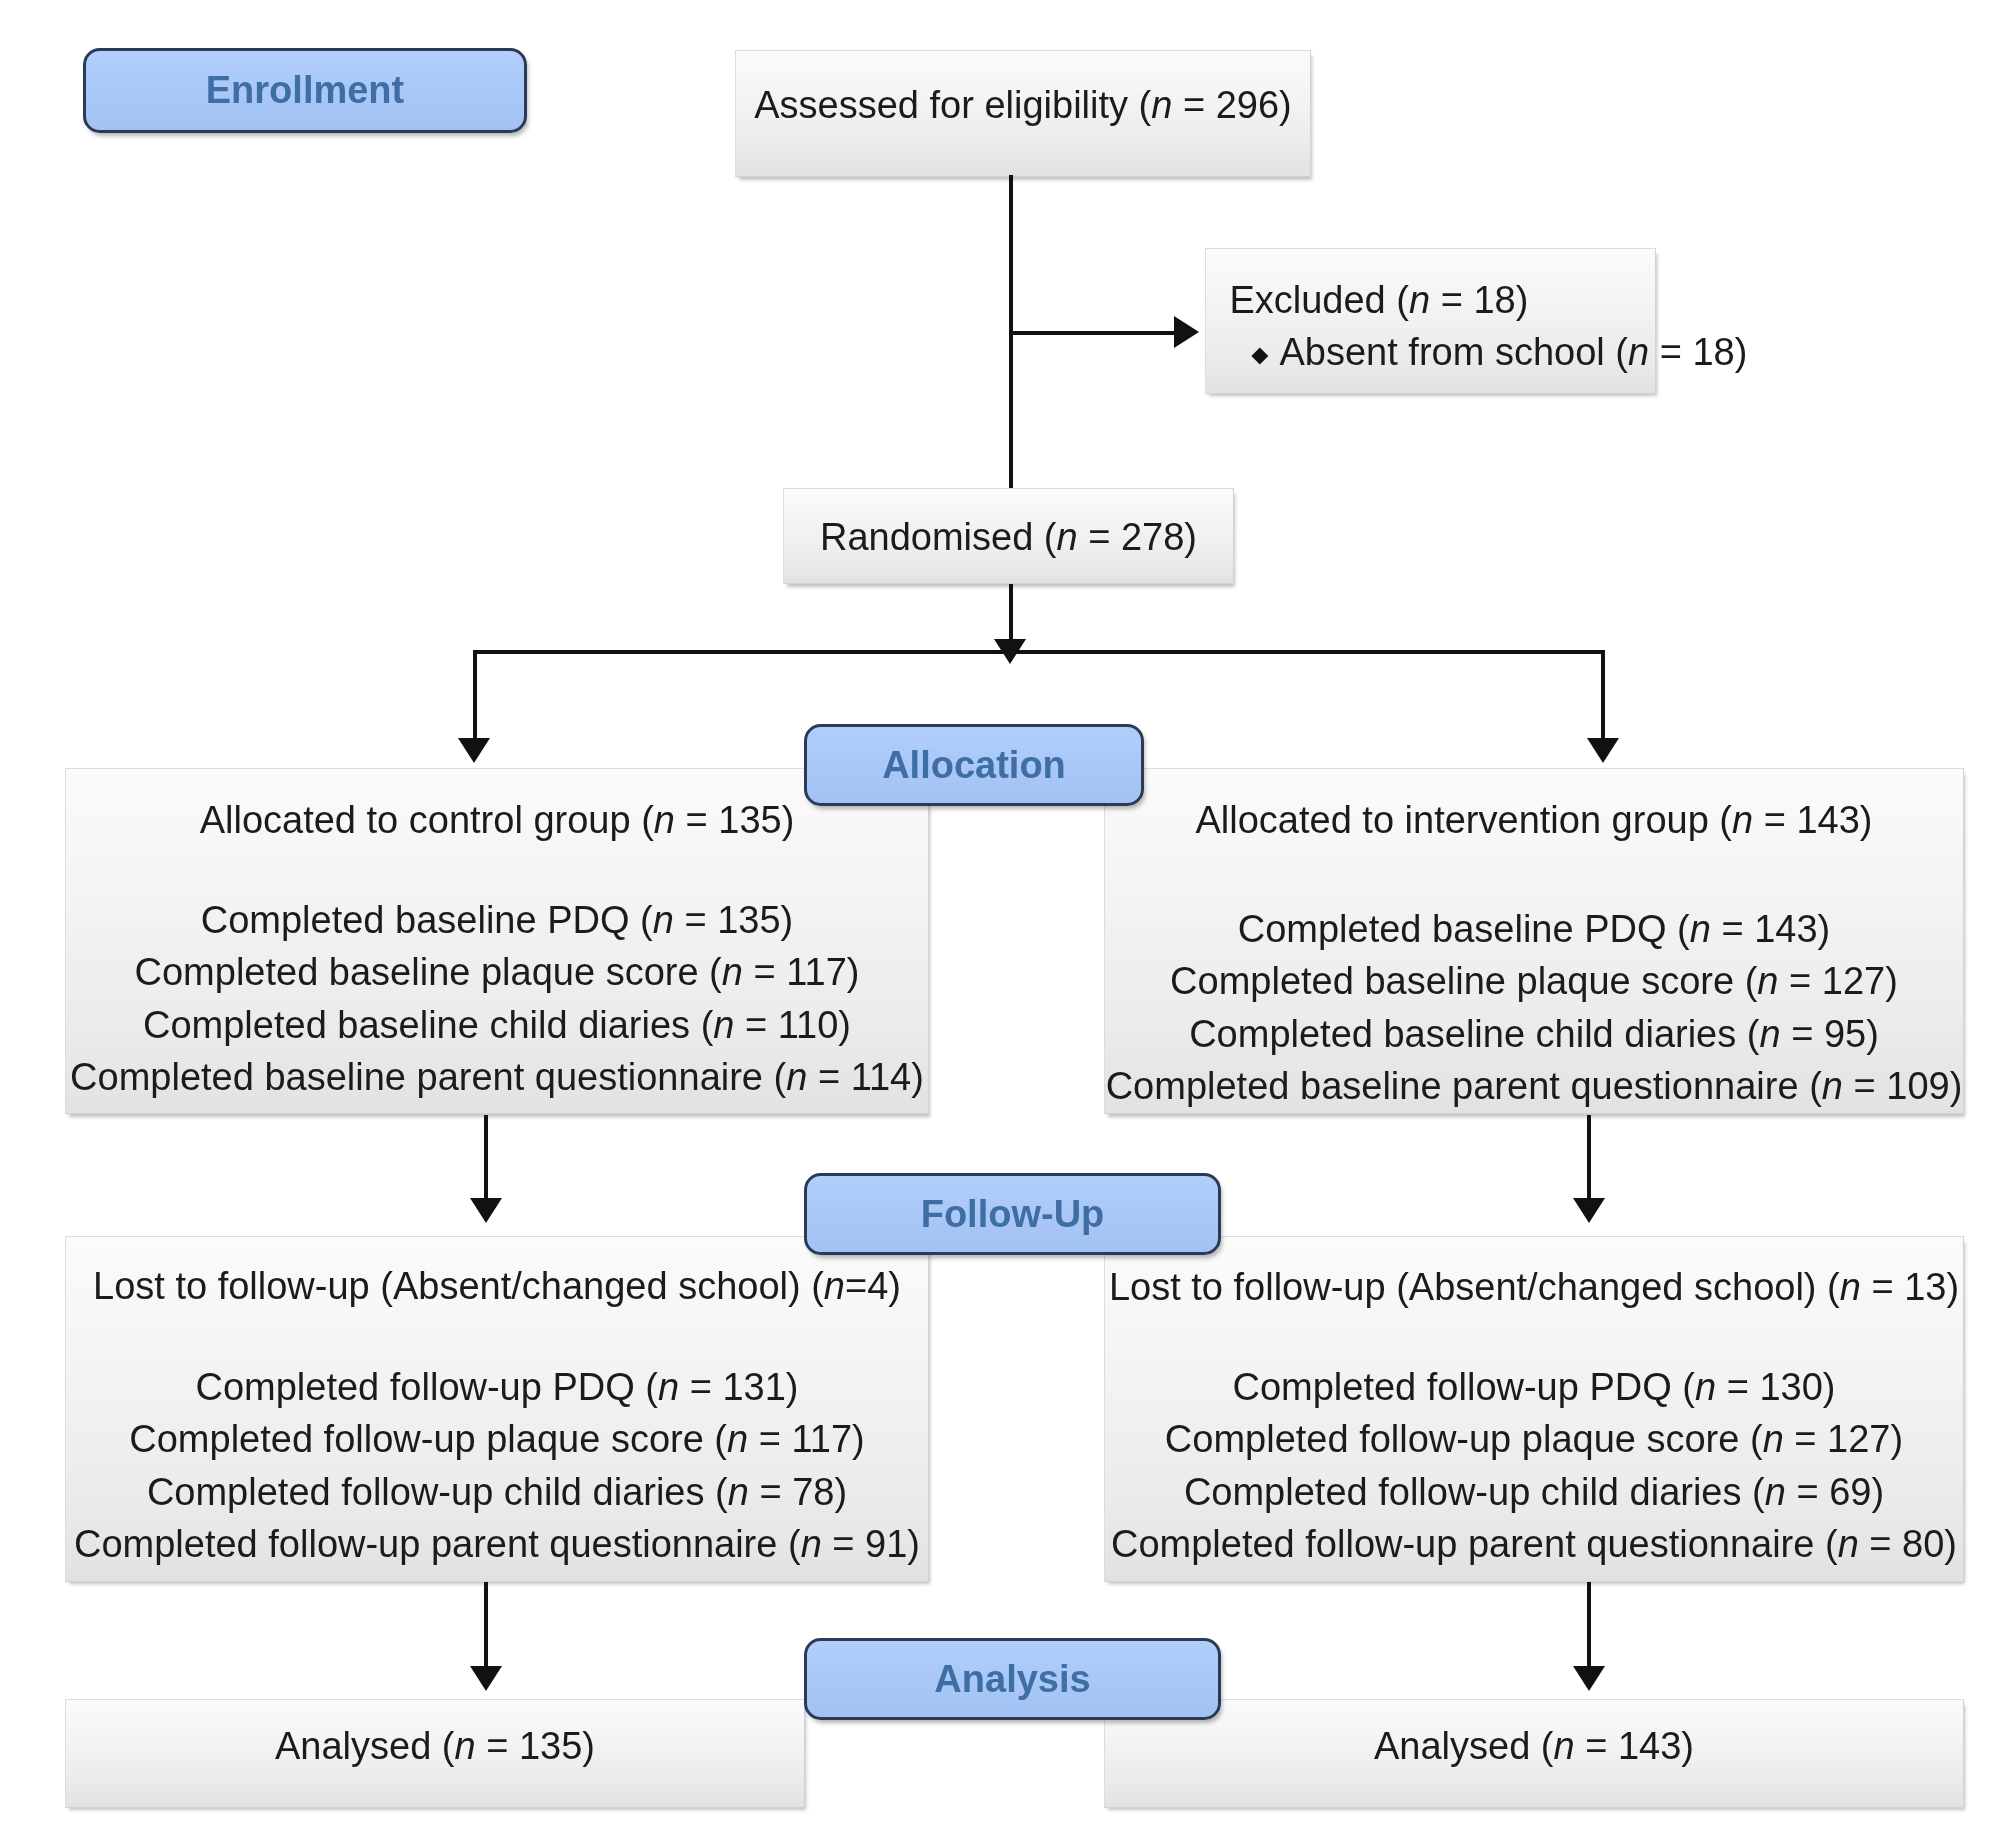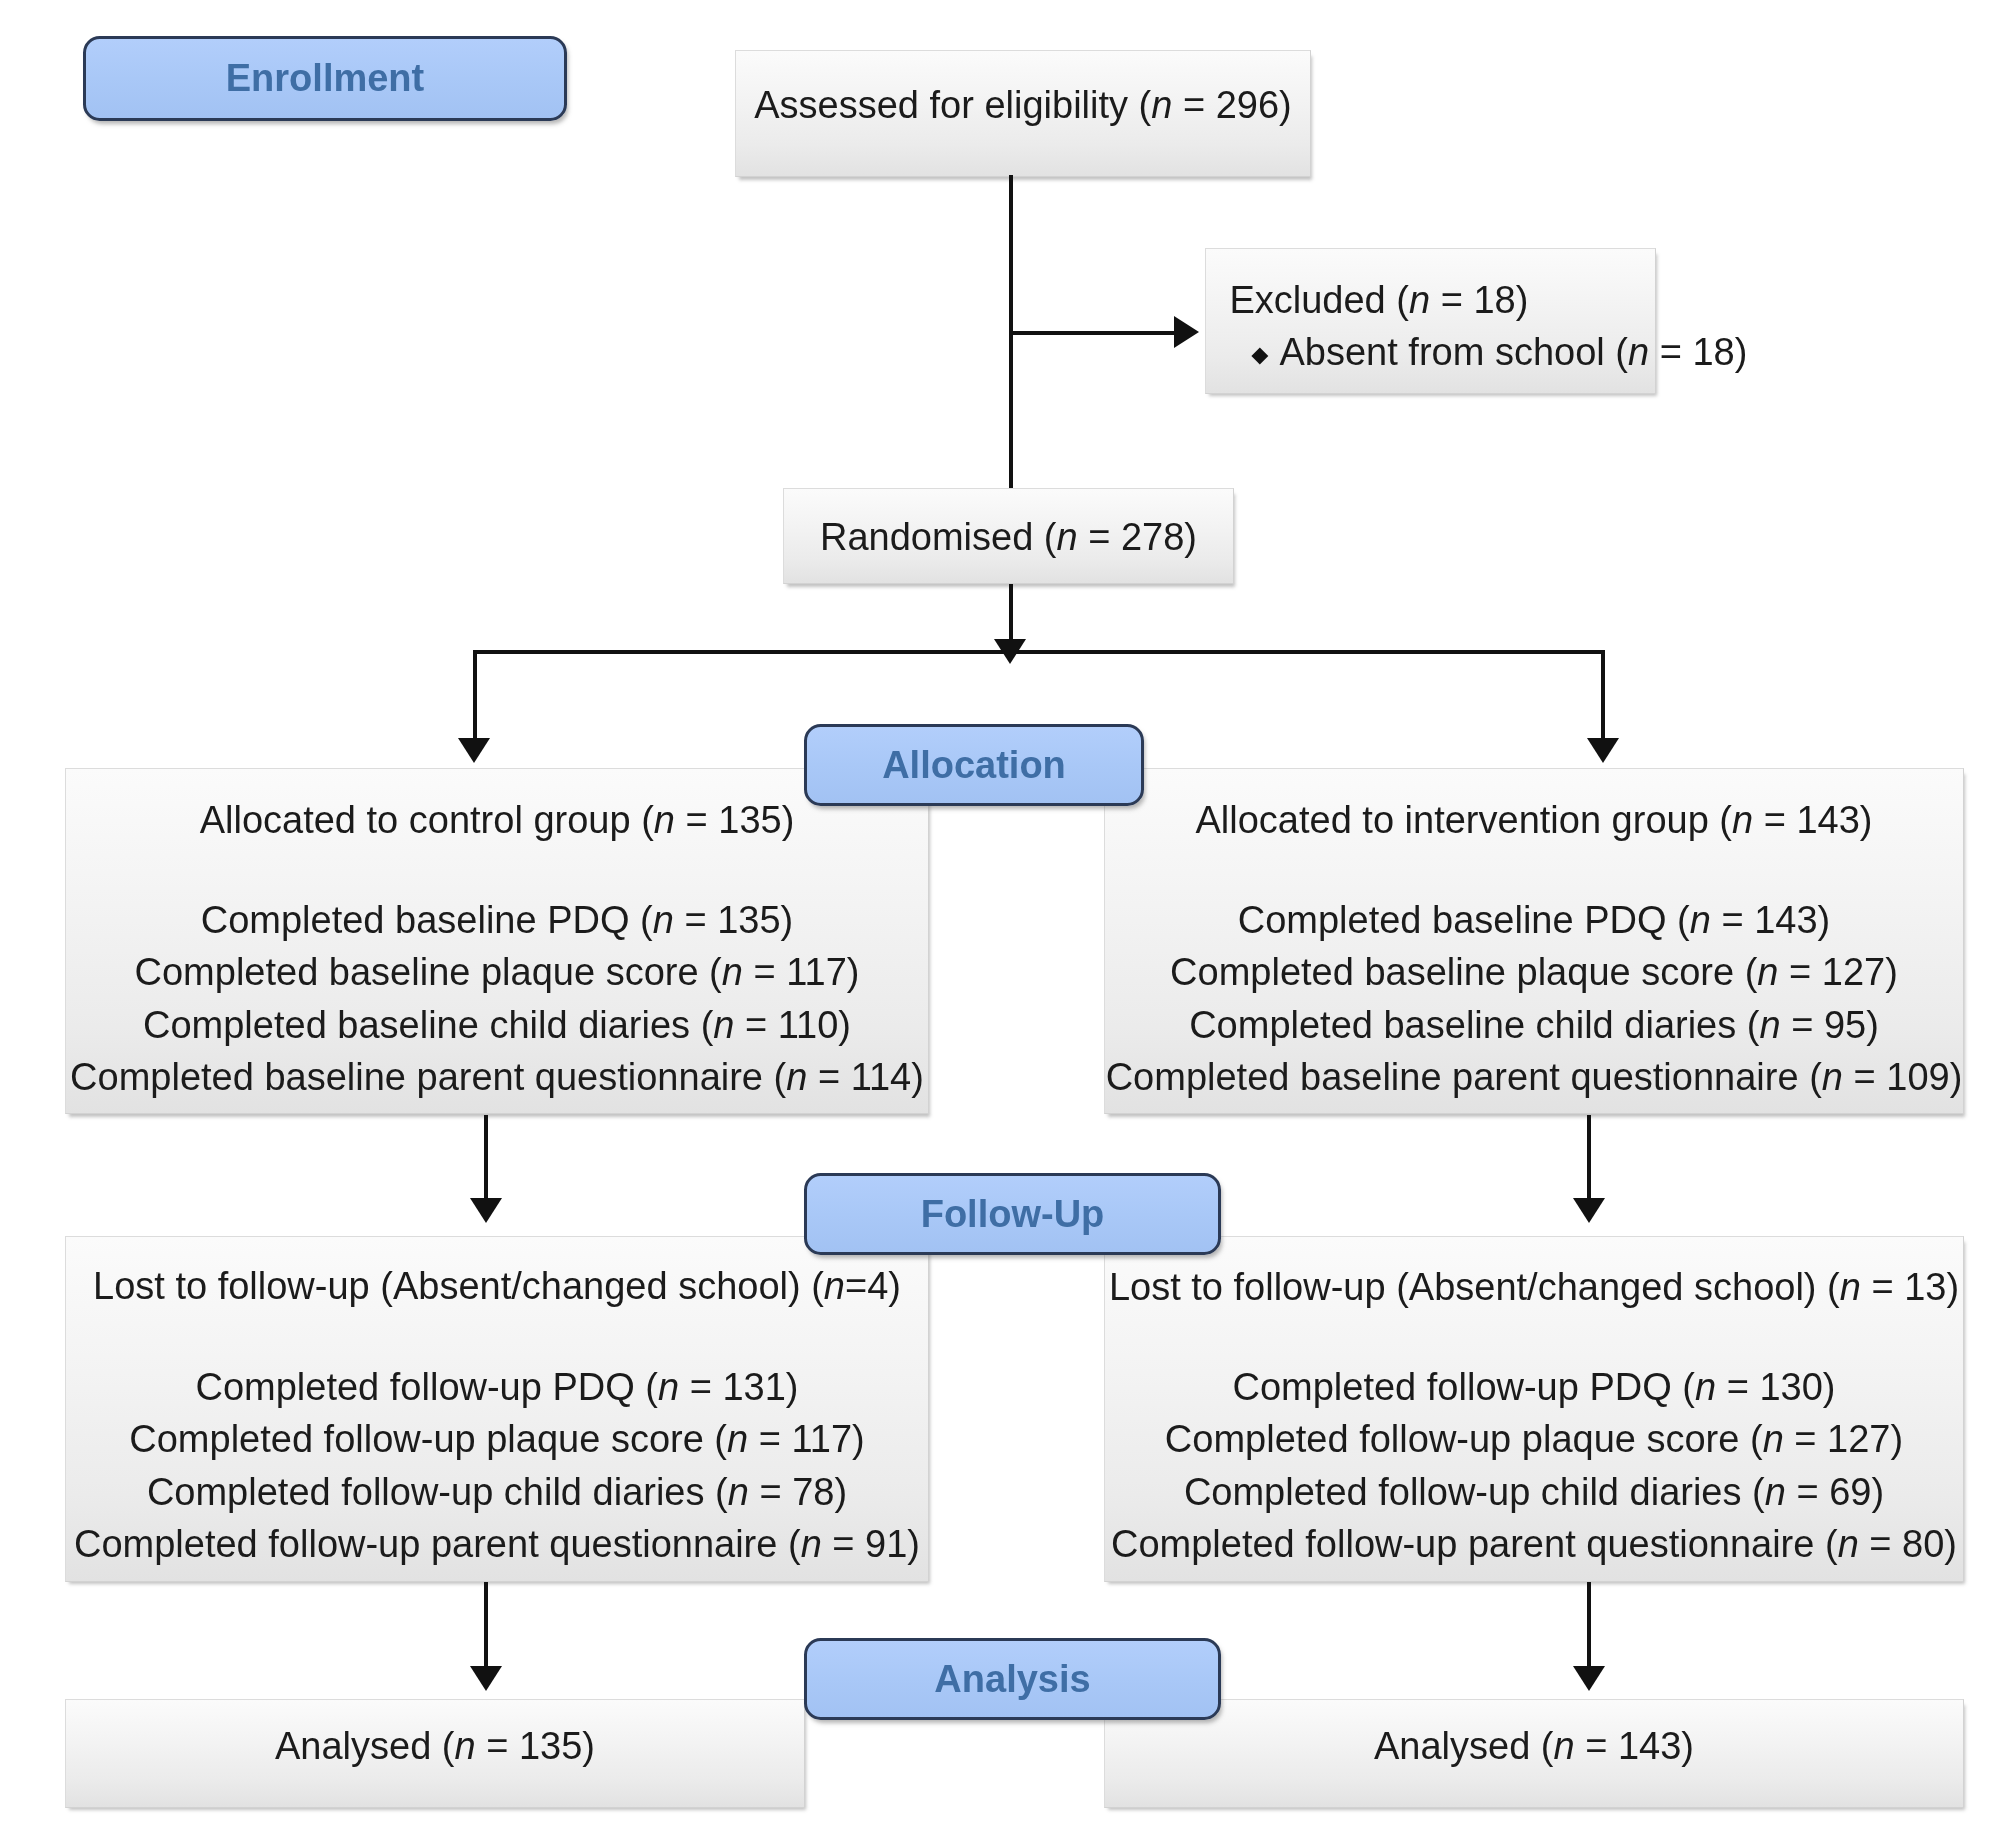--- a/index.html
+++ b/index.html
@@ -106,21 +106,21 @@
     transform: rotate(45deg);
     margin: 0 13.4px 0 25px;
     vertical-align: 3.3px;
   }
 </style>
 </head>
 <body>
 
 <div id="canvas">
 
-  <div class="stage" style="left:83px; top:36px; width:484px; height:85px;">
+  <div class="stage" style="left:83px; top:48px; width:444px; height:85px;">
     <span>Enrollment</span>
   </div>
 
   <div class="stage" style="left:804px; top:724px; width:340px; height:82px;">
     <span>Allocation</span>
   </div>
 
   <div class="stage" style="left:804px; top:1173px; width:417px; height:82px;">
     <span>Follow-Up</span>
   </div>
@@ -184,21 +184,21 @@
       <div class="line"><span>Completed baseline plaque score (</span><span class="ital">n</span><span> = 117)</span></div>
       <div class="line"><span>Completed baseline child diaries (</span><span class="ital">n</span><span> = 110)</span></div>
       <div class="line"><span>Completed baseline parent questionnaire (</span><span class="ital">n</span><span> = 114)</span></div>
     </div>
   </div>
 
   <div class="box" style="left:1104px; top:768px; width:860px; height:346px;">
     <div class="box-inner center" style="top:25px;">
       <div class="line"><span>Allocated to intervention group (</span><span class="ital">n</span><span> = 143)</span></div>
     </div>
-    <div class="box-inner center" style="top:125px;">
+    <div class="box-inner center" style="top:134px;">
       <div class="line"><span>Completed baseline PDQ (</span><span class="ital">n</span><span> = 143)</span></div>
       <div class="line"><span>Completed baseline plaque score (</span><span class="ital">n</span><span> = 127)</span></div>
       <div class="line"><span>Completed baseline child diaries (</span><span class="ital">n</span><span> = 95)</span></div>
       <div class="line"><span>Completed baseline parent questionnaire (</span><span class="ital">n</span><span> = 109)</span></div>
     </div>
   </div>
 
   <div class="box" style="left:65px; top:1236px; width:864px; height:346px;">
     <div class="box-inner center" style="top:23.4px;">
       <div class="line"><span>Lost to follow-up (Absent/changed school) (</span><span class="ital">n</span><span>=4)</span></div>

